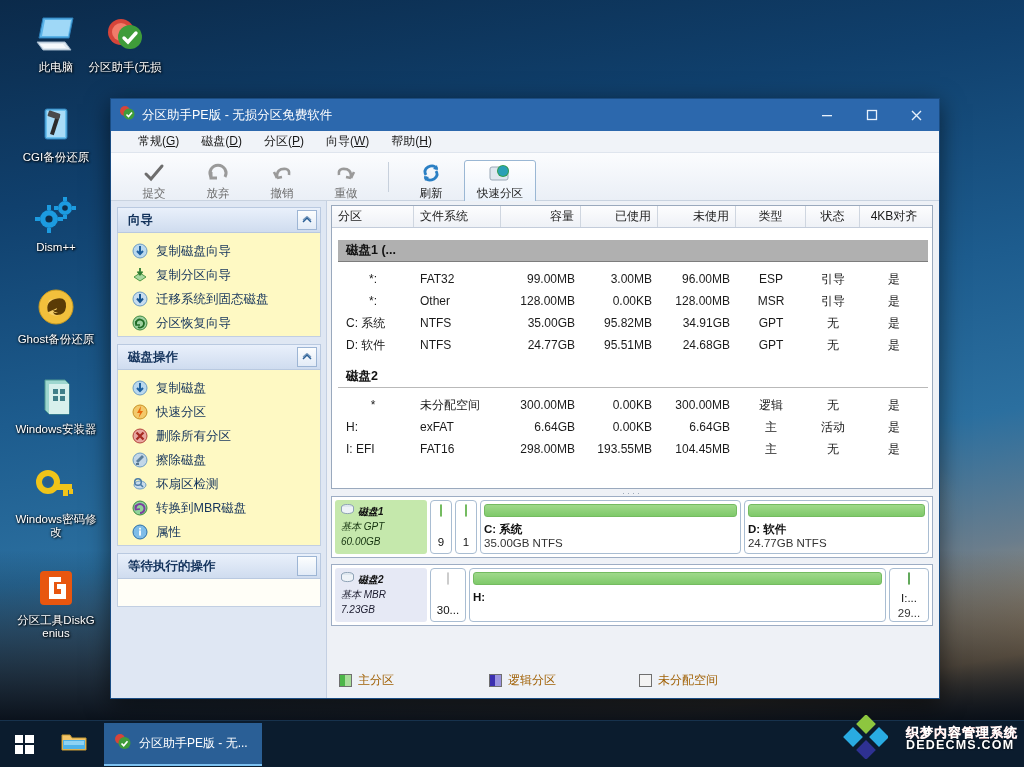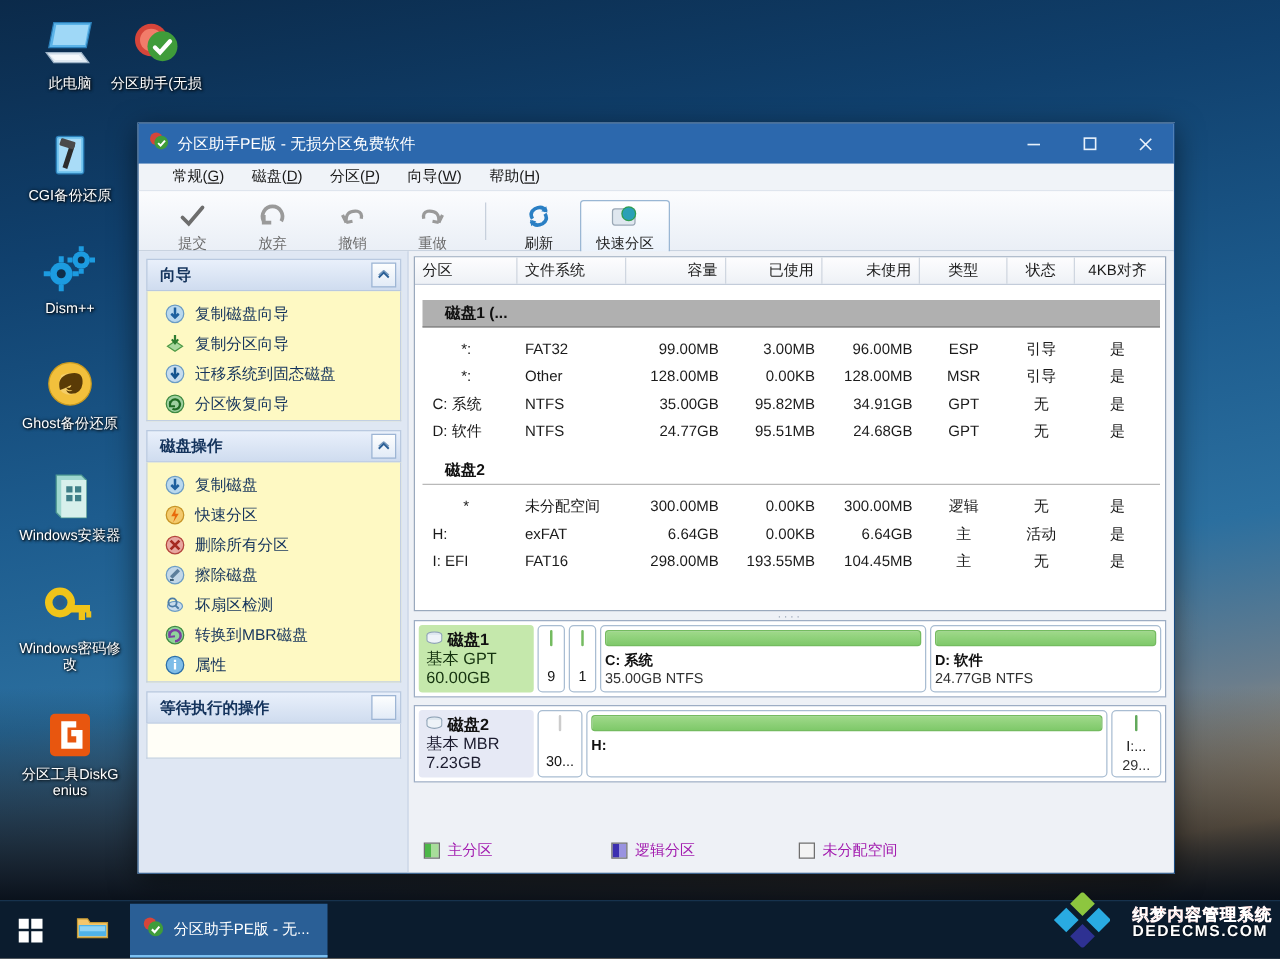--- a/index.html
+++ b/index.html
@@ -138,60 +138,60 @@
   .th {
     font-size:12px; color:#1b1b1b; display:flex; align-items:center;
     border-right:1px solid #cfd6e0; padding:0 6px; white-space:nowrap;
   }
   .th.l { justify-content:flex-start; }
   .th.r { justify-content:flex-end; }
   .th.c { justify-content:center; }
   #table-body { flex:1; overflow:hidden; position:relative; }
   .disk-group-head {
     height:22px; background:#b0b0b0; margin:12px 4px 0 6px;
-    display:flex; align-items:center; padding-left:18px;
+    display:flex; align-items:center; padding-left:8px;
     font-size:12.5px; font-weight:bold; color:#111;
     border-bottom:1px solid #7d7d7d;
   }
   .disk-group-head.plain { background:transparent; border-bottom:1px solid #b9b9b9; margin-top:10px;}
   .trow { height:22px; display:flex; align-items:center; }
   .td { font-size:12px; color:#1b1b1b; padding:0 6px; white-space:nowrap; overflow:hidden; }
   .td.l { text-align:left; }
   .td.r { text-align:right; }
   .td.c { text-align:center; }
   #splitter {
     height:7px; display:flex; align-items:center; justify-content:center; color:#94a0b2; font-size:9px; letter-spacing:2px;
   }
 
   
   #maps { flex:1; display:flex; flex-direction:column; gap:6px; min-height:0; }
   .disk-map {
     border:1px solid #9dadc4; background:#fff; height:62px; display:flex; padding:3px; gap:3px;
   }
   .disk-info {
     width:92px; flex:0 0 92px; background:#c5e8ac; border-radius:3px;
-    padding:4px 6px; font-size:13px; color:#15330f; line-height:15px;
+    padding:4px 6px; font-size:10px; color:#15330f; line-height:15px;font-style:italic;
   }
   .disk-info.mbr { background:#e6e9f5; color:#1b1b2e; }
   .disk-info .d-title { font-weight:bold; display:flex; align-items:center; gap:4px; color:#111; }
   .part-box {
     border:1px solid #a9bdd2; border-radius:4px; background:#fff;
     padding:3px; display:flex; flex-direction:column; overflow:hidden; position:relative;
   }
   .part-bar { height:13px; border-radius:3px; flex:0 0 13px; }
   .part-bar.green { background:linear-gradient(to bottom,#9fd98a,#7fc96a); border:1px solid #74bb60;}
   .part-bar.unalloc { background:repeating-linear-gradient(45deg,#fafafa,#fafafa 2px,#e2e2e2 2px,#e2e2e2 4px); border:1px solid #cccccc;}
   .part-bar.split-green { background:linear-gradient(to right,#4cb648 0%,#4cb648 62%,#a8dd9a 62%,#a8dd9a 100%); border:1px solid #62a95b;}
   .part-lbl { font-size:11.5px; color:#111; font-weight:bold; margin-top:5px; line-height:14px; white-space:nowrap;}
   .part-sub { font-size:11.5px; color:#333; line-height:14px; white-space:nowrap;}
   .part-box.tiny { align-items:center; justify-content:flex-start; }
   .part-box.tiny .part-lbl { font-weight:normal; margin-top:auto; margin-bottom:1px;}
 
   #legend {
-    height:26px; display:flex; align-items:center; gap:0; padding-left:8px; font-size:12px; color:#a21caf;
+    height:26px; display:flex; align-items:center; gap:0; padding-left:8px; font-size:12px; color:#a16207;
   }
   .lg { display:flex; align-items:center; gap:6px; }
   .lg .sw { width:13px; height:13px; border:1px solid #6f6f6f; }
   .sw.prim { background:linear-gradient(to right,#4cb648 0%,#4cb648 45%,#a8dd9a 45%); }
   .sw.logic { background:linear-gradient(to right,#3b2fb0 0%,#3b2fb0 45%,#9a93e0 45%); }
   .sw.unal { background:#f3f3f3; }
 </style>
 </head>
 <body>
 

